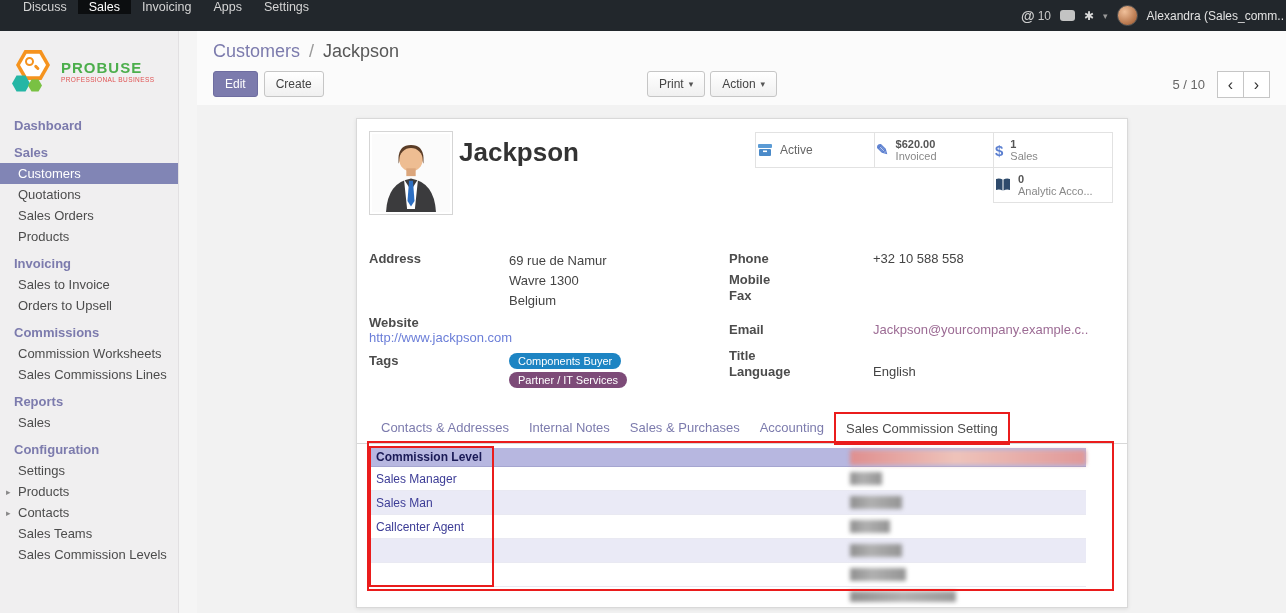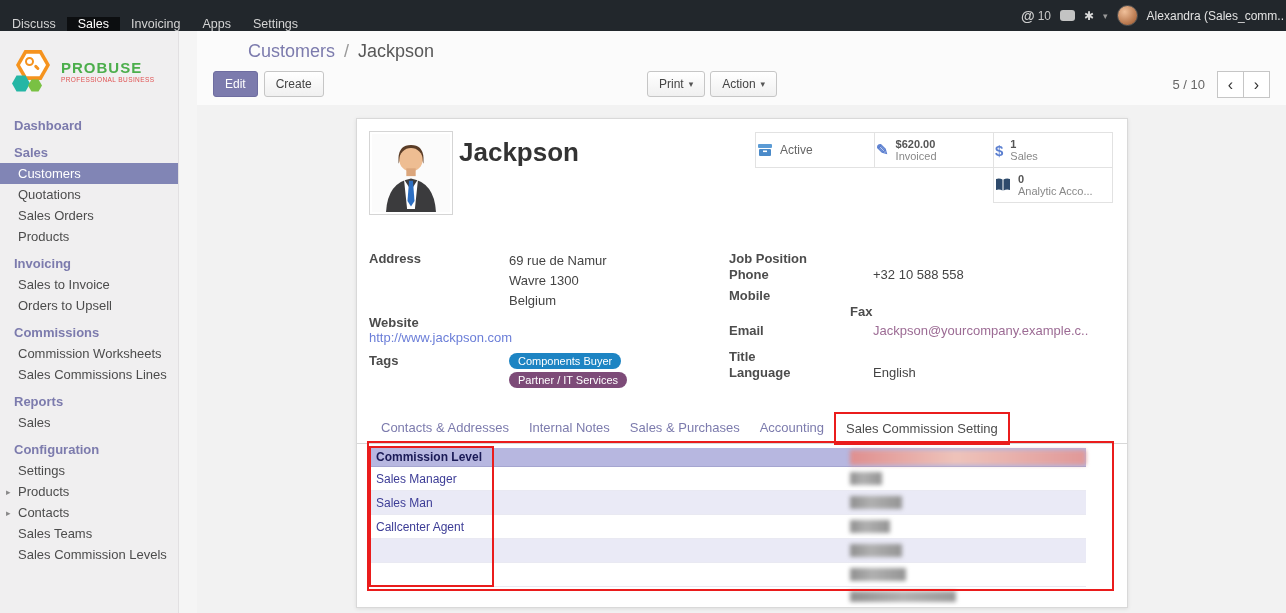--- a/index.html
+++ b/index.html
@@ -1,21 +1,21 @@
 <!DOCTYPE html>
 <html><head>
 <meta charset="utf-8">
 <style>
   * { margin:0; padding:0; box-sizing:border-box; }
   body { font-family:"Liberation Sans", sans-serif; background:#ccc; }
   .screen { position:relative; width:1286px; height:613px; background:#f5f5f5; overflow:hidden; }
 
   
   .topbar { position:absolute; top:0; left:0; right:0; height:31px; background:#22272c; display:flex; align-items:stretch; overflow:hidden; z-index:20; }
-  .menus { display:flex; align-items:flex-end; padding-left:1px; }
+  .menus { display:flex; align-items:flex-start; padding-left:12px; }
   .menu { display:flex; align-items:center; padding:0 11px; font-size:12.5px; color:#d4d4d4; cursor:pointer; }
   .menu.active { background:#0c0e10; color:#fff; }
   .tb-right { margin-left:auto; display:flex; align-items:center; gap:9px; padding-right:2px; white-space:nowrap; }
   .mention { display:flex; align-items:center; gap:3px; color:#c9c9c9; font-size:12px; cursor:pointer; }
   .at-glyph { font-size:14px; font-weight:bold; color:#cfcfcf; }
   .bubble { position:relative; width:15px; height:11px; background:#c3c3c3; border-radius:3px; cursor:pointer; }
   .bubble::after { content:""; position:absolute; left:3px; bottom:-4px; border:4px solid transparent; border-top-color:#c3c3c3; border-left-width:2px; border-right-width:2px; }
   .star { color:#d8d8d8; font-size:12px; cursor:pointer; }
   .tb-caret { color:#9a9a9a; font-size:9px; cursor:pointer; }
   .tb-avatar { width:21px; height:21px; border-radius:50%; background:radial-gradient(circle at 35% 30%, #f0c09a, #b5744a 70%, #7a4a2a); border:1px solid #555; cursor:pointer; }
@@ -35,21 +35,21 @@
   .logo-text-title { font-size:15px; font-weight:bold; color:#4cae4c; letter-spacing:1px; line-height:17px; }
   .logo-text-tag { font-size:6.5px; color:#e05252; letter-spacing:0.4px; }
   .sec-header { padding:9px 14px 3px 14px; font-size:13px; font-weight:bold; color:#7c7bad; cursor:pointer; }
   .side-item { position:relative; padding:4px 8px 4px 18px; font-size:13px; color:#4c4c4c; cursor:pointer; line-height:13px; }
   .side-item.selected { background:#8185b5; color:#fff; }
   .side-item .expand { position:absolute; left:6px; top:5px; font-size:9px; color:#888; }
 
   
   .main { position:absolute; top:31px; left:197px; right:0; bottom:0; background:#f2f2f2; }
   .control-panel { position:relative; height:74px; background:#fbfbfb; padding:10px 16px 0 16px; }
-  .breadcrumb { font-size:18px;margin-left:35px; }
+  .breadcrumb { font-size:18px; }
   .bc-link { color:#7c7bad; cursor:pointer; text-decoration:none; }
   .bc-sep { color:#999; margin:0 4px; }
   .bc-current { color:#585858; }
   .cp-row { position:relative; margin-top:9px; height:28px; }
   .btn { display:inline-flex; align-items:center; gap:5px; font-size:12px; padding:5px 11px; border:1px solid #c6c6c6; border-radius:3px; background:linear-gradient(#ffffff,#f0f0f0); color:#444; cursor:pointer; font-family:inherit; }
   .btn.primary { background:#7c7bad; border-color:#6e6da0; color:#fff; }
   .cp-left { position:absolute; left:0; top:0; display:flex; gap:6px; }
   .cp-center { position:absolute; left:434px; top:0; display:flex; gap:5px; }
   .caret { font-size:9px; color:#555; }
   .cp-right { position:absolute; right:0; top:0; display:flex; align-items:center; gap:12px; }
@@ -80,21 +80,21 @@
   .frow > label { width:140px; flex-shrink:0; font-weight:bold; }
   .col-right .frow > label { width:144px; }
   .fval { color:#444; min-height:16px; line-height:16px; }
   .addr-line { line-height:20px; color:#444; }
   .link-blue { color:#6b7ed8; text-decoration:none; cursor:pointer; line-height:16px; }
   .link-mauve { color:#9c6b94; text-decoration:none; cursor:pointer; line-height:16px; }
   .tags-stack { display:flex; flex-direction:column; align-items:flex-start; gap:3px; }
   .tag { font-size:11px; color:#fff; padding:2px 9px; border-radius:10px; cursor:pointer; }
   .tag-blue { background:#1d84c3; }
   .tag-purple { background:#7d4b78; }
-  .mb5 { margin-bottom:5px; } .mb3 { margin-bottom:3px;justify-content:center; } .mb10 { margin-bottom:10px; }
+  .mb5 { margin-bottom:5px; } .mb3 { margin-bottom:18px; } .mb10 { margin-bottom:10px; }
 
   
   .tabs { position:absolute; left:0; right:0; top:293px; height:32px; display:flex; align-items:flex-start; padding-left:14px; border-bottom:1px solid #d8d8d8; }
   .tab { font-size:13px; color:#7c7bad; padding:8px 10px; cursor:pointer; white-space:nowrap; }
   .tab.active { color:#4c4c4c; background:#fff; border:2px solid #ea1c1c; padding:7px 10px; margin-bottom:-1px; }
 
   
   .ctable { position:absolute; left:14px; top:329px; width:715px; }
   .trow { position:relative; height:24px; line-height:24px; font-size:12px; color:#3c3c96; padding-left:5px; border-bottom:1px solid #e9e9f2; }
   .trow.head { height:19px; line-height:19px; background:#b7b7e0; color:#1a1a56; font-weight:bold; border-bottom:1px solid #a5a5d0; }
@@ -283,24 +283,20 @@
           </div>
           <div class="frow" style="margin-top:7px;">
             <label>Tags</label>
             <div class="tags-stack">
               <span class="tag tag-blue">Components Buyer</span>
               <span class="tag tag-purple">Partner / IT Services</span>
             </div>
           </div>
         </div>
         <div class="col-right">
-          <div class="frow">
-            <label>Job Position</label>
-            <div class="fval"></div>
-          </div>
           <div class="frow mb5">
             <label>Phone</label>
             <div class="fval">+32 10 588 558</div>
           </div>
           <div class="frow">
             <label>Mobile</label>
             <div class="fval"></div>
           </div>
           <div class="frow mb3">
             <label>Fax</label>

